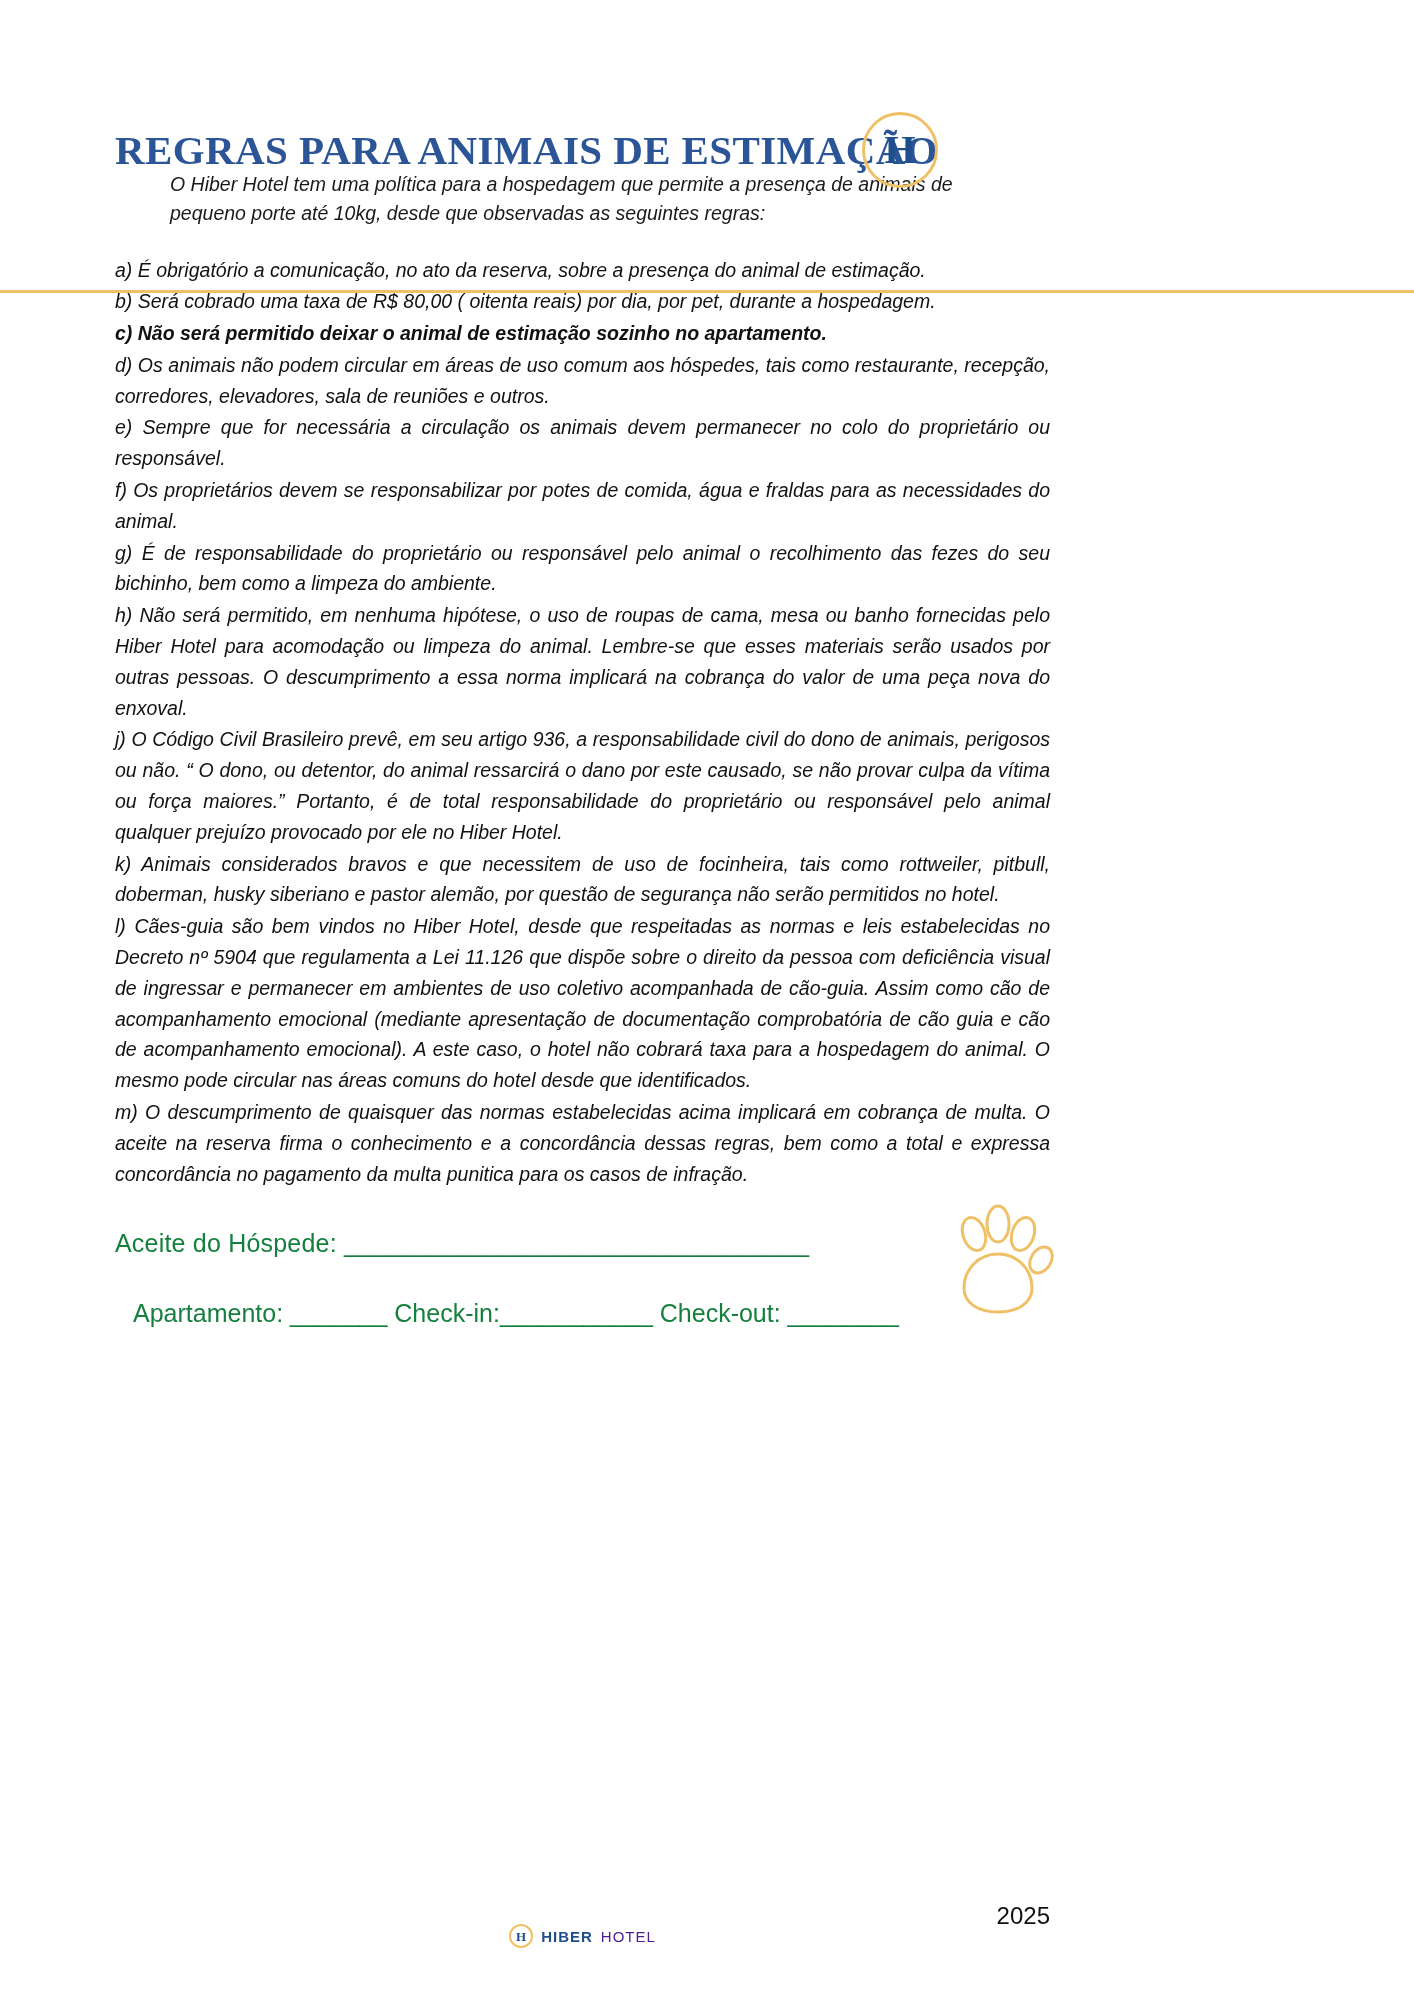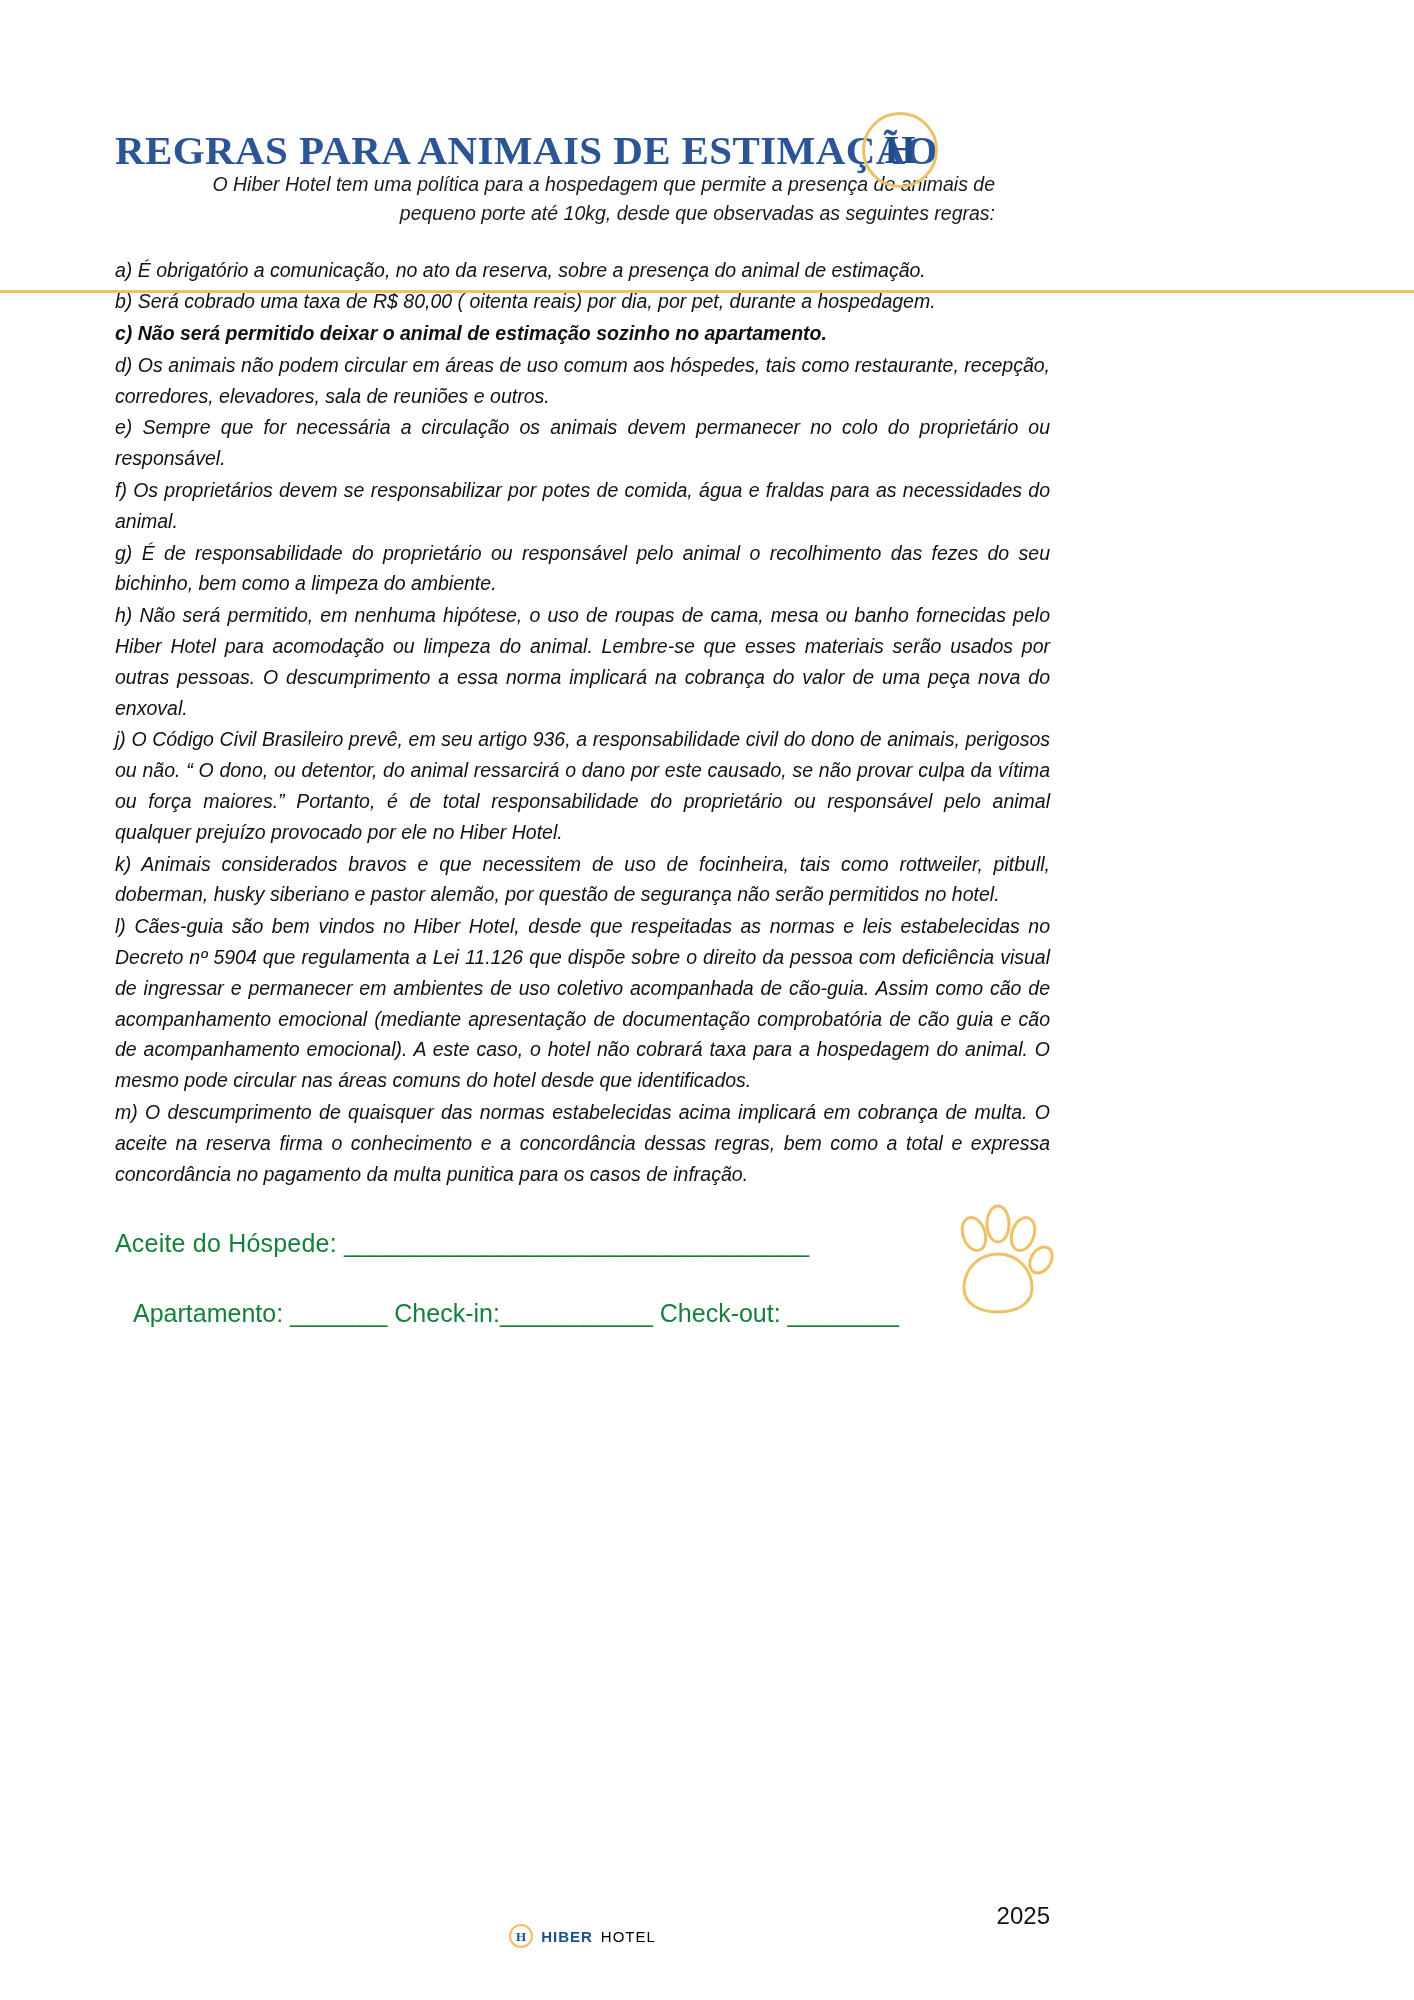--- a/index.html
+++ b/index.html
@@ -68,21 +68,21 @@
     height: 3px;
     background: #f0c066;
   }
 
   
   .intro {
     margin-top: 40px;
     font-style: italic;
     font-size: 19.5px;
     line-height: 1.5;
-    text-align: right;
+    text-align: left;
     color: #1a1a1a;
     padding: 0 55px;
   }
 
   
   .body-text {
     margin-top: 26px;
     font-size: 19.5px;
     line-height: 1.58;
     text-align: justify;
@@ -160,21 +160,21 @@
   }
   .footer-word-1 {
     font-weight: bold;
     font-size: 15px;
     letter-spacing: 1px;
     color: #1f4e8c;
   }
   .footer-word-2 {
     font-size: 15px;
     letter-spacing: 1px;
-    color: #000000;
+    color: #4c1d95;
   }
 </style>
 </head>
 <body>
 
 <div class="page">
 
   <div class="header">
     <h1 class="doc-title">REGRAS PARA ANIMAIS DE ESTIMAÇÃO</h1>
     <div class="logo-badge">

